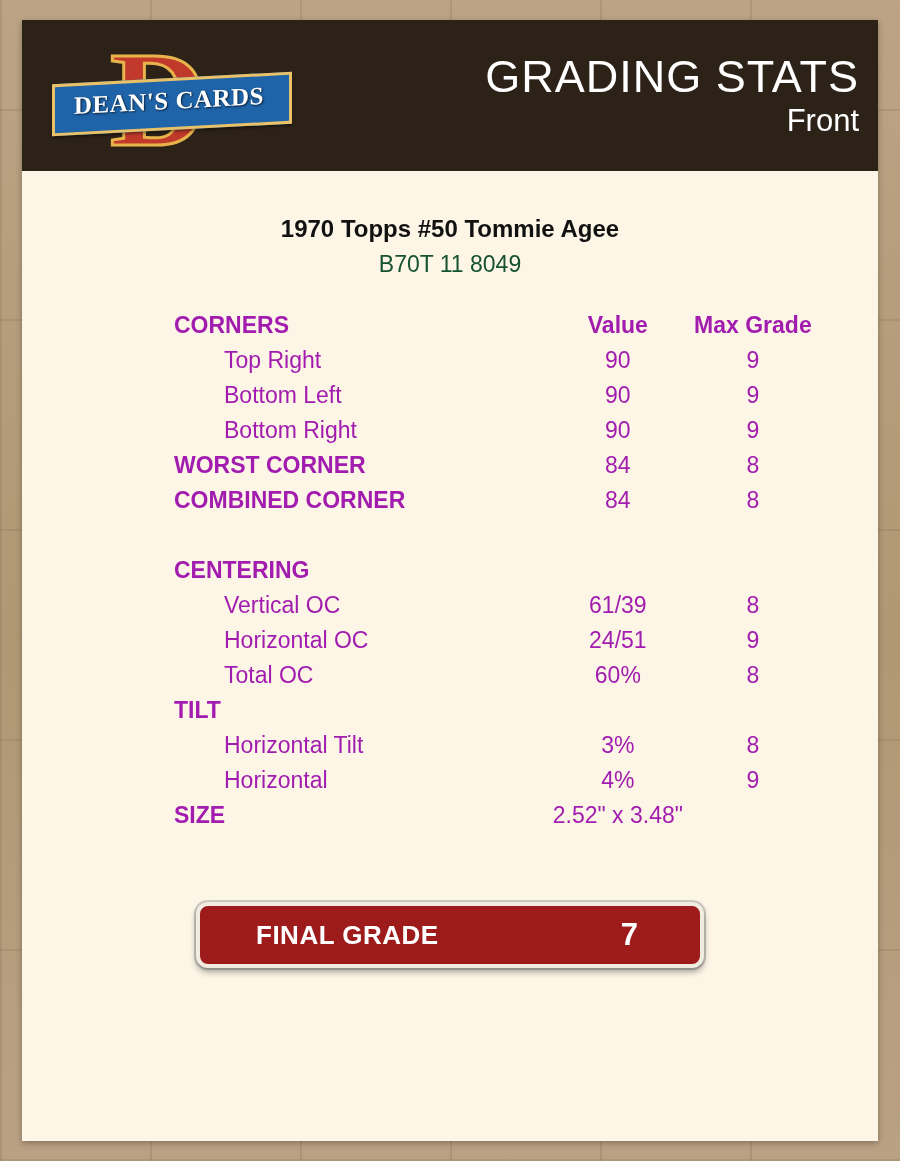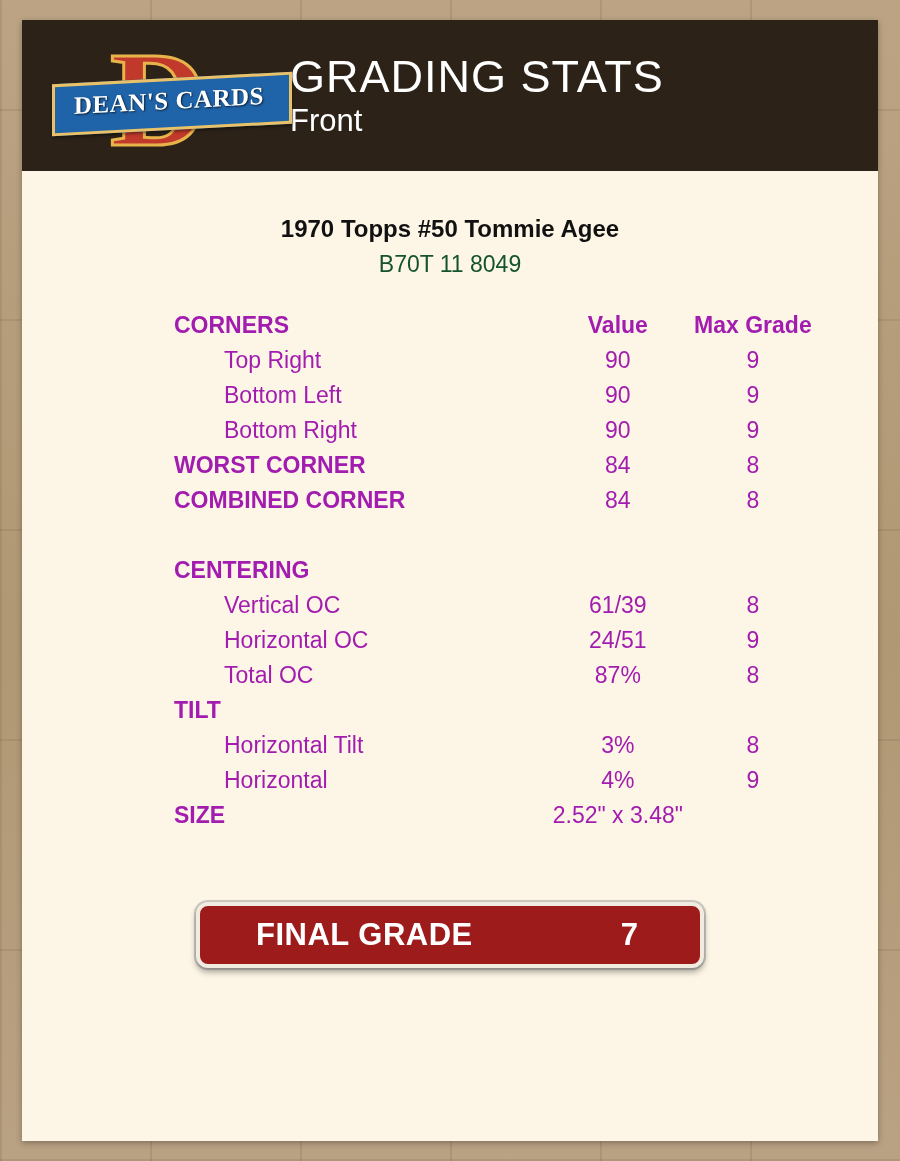--- a/index.html
+++ b/index.html
@@ -93,22 +93,22 @@
     color: #ffffff;
     font-family: "Liberation Serif", serif;
     font-weight: bold;
     font-size: 25px;
     letter-spacing: 0.5px;
     text-shadow: 1px 1px 2px rgba(0,0,0,0.7);
   }
 
   .header-titles {
     flex: 1;
-    text-align: left;
-    padding-right: 40px;
+    text-align: right;
+    padding-right: 19px;
     color: #ffffff;
   }
   .header-title {
     font-size: 45px;
     letter-spacing: 1px;
     line-height: 1.05;
   }
   .header-subtitle {
     font-size: 31px;
     margin-top: 4px;
@@ -168,21 +168,21 @@
     background: #9e1b1b;
     border: 4px solid #f2ece0;
     border-radius: 12px;
     box-shadow: 0 4px 6px rgba(0,0,0,0.35), 0 0 0 2px rgba(160,160,160,0.5);
     display: flex;
     align-items: center;
     color: #ffffff;
     font-weight: bold;
   }
   .final-label {
-    font-size: 31px;
+    font-size: 26px;
     margin-left: 56px;
     letter-spacing: 0.5px;
   }
   .final-value {
     font-size: 31px;
     margin-left: auto;
     margin-right: 62px;
   }
 </style>
 </head>
@@ -260,21 +260,21 @@
           <td class="col-value">61/39</td>
           <td class="col-max">8</td>
         </tr>
         <tr>
           <td class="col-label indent">Horizontal OC</td>
           <td class="col-value">24/51</td>
           <td class="col-max">9</td>
         </tr>
         <tr>
           <td class="col-label indent">Total OC</td>
-          <td class="col-value">87%</td>
+          <td class="col-value">60%</td>
           <td class="col-max">8</td>
         </tr>
 
         <tr>
           <td class="col-label sec-head">TILT</td>
           <td class="col-value"></td>
           <td class="col-max"></td>
         </tr>
         <tr>
           <td class="col-label indent">Horizontal Tilt</td>

